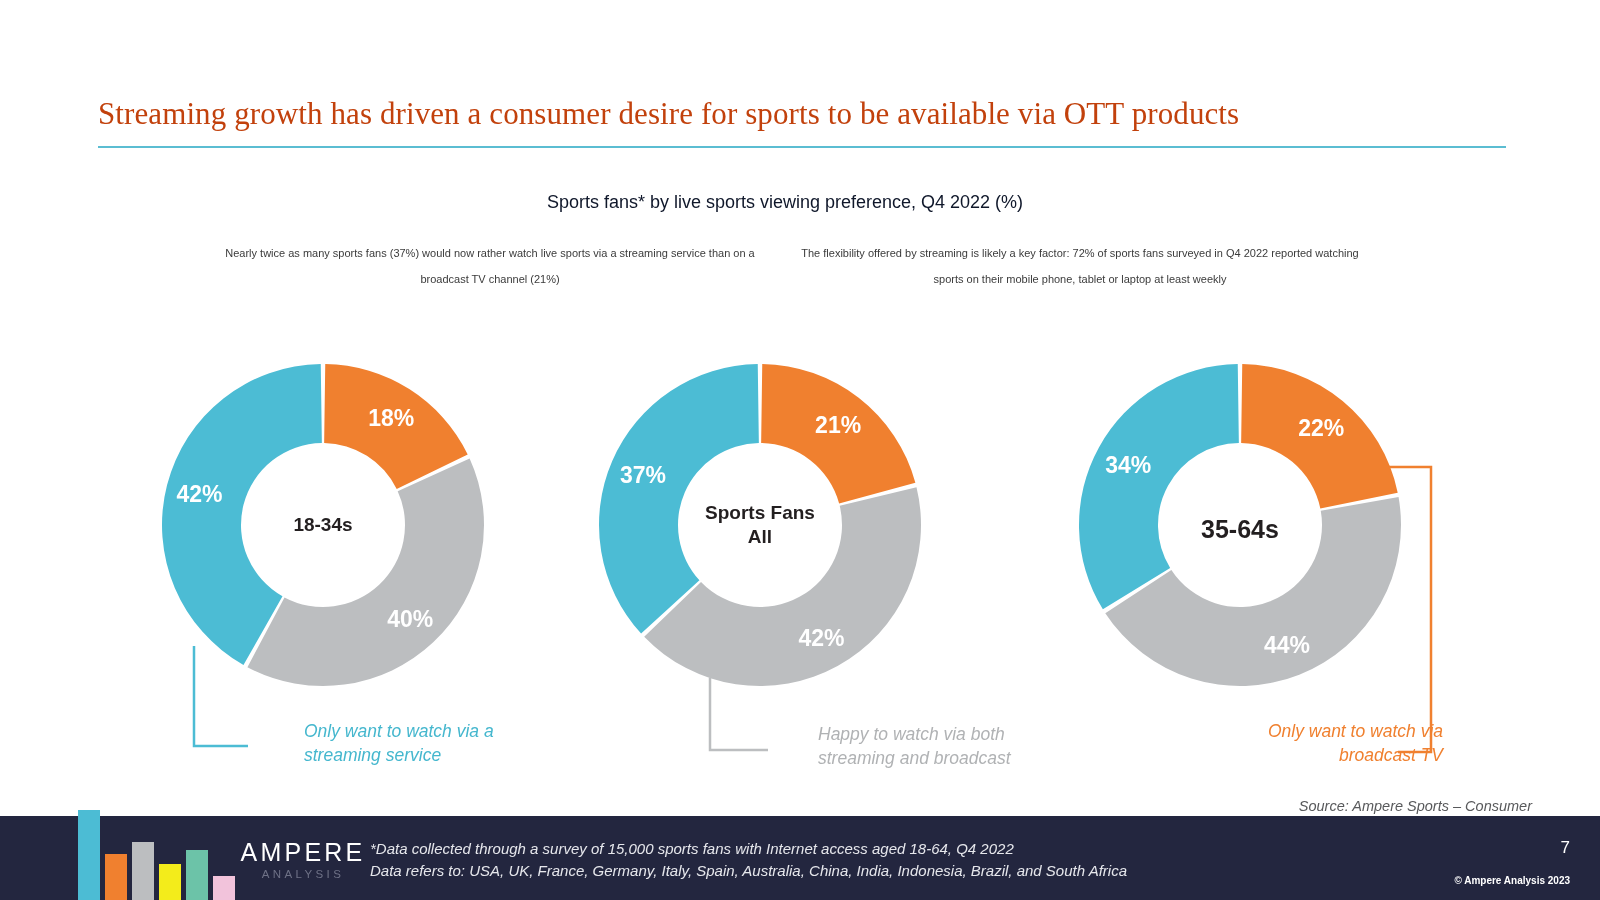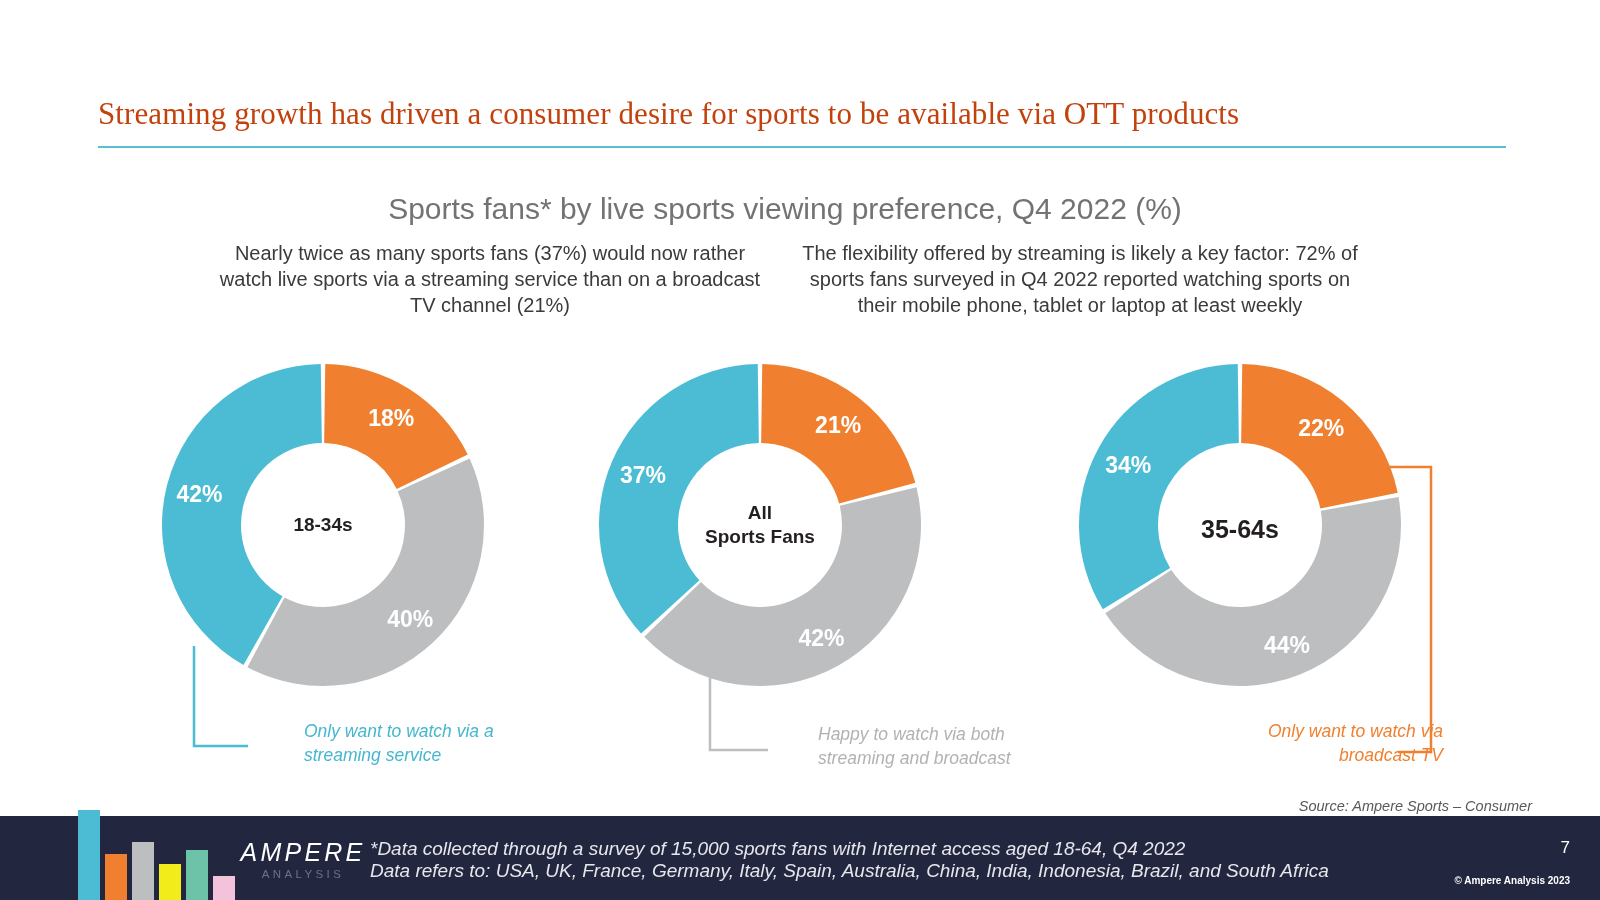--- a/index.html
+++ b/index.html
@@ -37,28 +37,28 @@
     background: #5BBDD2;
   }
 
   
   #chart-heading {
     position: absolute;
     left: 0;
     top: 192px;
     width: 1570px;
     text-align: center;
-    font-size: 30px;
-    color: #737373;
+    font-size: 18px;
+    color: #0f172a;
   }
 
   
   .callout {
     position: absolute;
-    font-size: 20px;
+    font-size: 11px;
     line-height: 26px;
     color: #3B3B3B;
     text-align: center;
   }
   #callout-left  { left: 215px; top: 240px; width: 550px; }
   #callout-right { left: 800px; top: 240px; width: 560px; }
 
   
   .donut-block { position: absolute; }
   .donut-svg { display: block; }
@@ -128,35 +128,34 @@
     bottom: 18px;
     width: 130px;
     text-align: center;
     color: #FFFFFF;
   }
   #logo-word {
     font-size: 25px;
     letter-spacing: 3.2px;
     font-weight: 300;
     line-height: 28px;
-    font-style: italic;
   }
   #logo-sub {
     font-size: 11.5px;
     letter-spacing: 3.4px;
     color: #6E7186;
     line-height: 16px;
   }
 
   #footer-notes {
     position: absolute;
     left: 370px;
     bottom: 18px;
     color: #E6E7EC;
-    font-size: 19px;
+    font-size: 15px;
     font-style: italic;
     line-height: 22px;
   }
   #page-number {
     position: absolute;
     right: 30px;
     bottom: 42px;
     color: #FFFFFF;
     font-size: 17px;
   }
@@ -197,22 +196,22 @@
 <div class="donut-block" id="donut-2">
   <svg class="donut-svg" width="336" height="336" viewBox="0 0 336 336">
       <path d="M 170.2479110346024 7.015693634502014 A 161 161 0 0 1 323.3676556100421 125.78754223882078 L 247.13135254672954 146.5004873514491 A 82 82 0 0 0 169.14489878780992 86.00799303123705 Z" fill="#F0802F"></path>
       <text x="246.14564934075452" y="76.25523592209947" text-anchor="middle" fill="#FFFFFF" font-size="23" font-weight="bold" font-family="&quot;Liberation Sans&quot;, sans-serif">21%</text>
       <path d="M 324.4857210931459 130.14211979048298 A 161 161 0 0 1 52.186292145477154 279.8399976438985 L 109.01413637223061 224.96198637763777 A 82 82 0 0 0 247.7008020474408 148.7183467255876 Z" fill="#BCBEC0"></path>
       <text x="229.42359344796873" y="288.7291017055926" text-anchor="middle" fill="#FFFFFF" font-size="23" font-weight="bold" font-family="&quot;Liberation Sans&quot;, sans-serif">42%</text>
       <path d="M 49.108690159232694 276.56268440097944 A 161 161 0 0 1 165.75208896539758 7.015693634502014 L 166.85510121219008 86.00799303123705 A 82 82 0 0 0 107.44666206867751 223.29279578186532 Z" fill="#4CBCD4"></path>
       <text x="50.98628522529239" y="126.3636439440655" text-anchor="middle" fill="#FFFFFF" font-size="23" font-weight="bold" font-family="&quot;Liberation Sans&quot;, sans-serif">37%</text>
     </svg>
   <div class="center-wrap">
+    <div style="font-size:19px;font-weight:bold;color:#231F20;line-height:24px;">Sports Fans</div>
     <div style="font-size:19px;font-weight:bold;color:#231F20;line-height:24px;">All</div>
-    <div style="font-size:19px;font-weight:bold;color:#231F20;line-height:24px;">Sports Fans</div>
   </div>
 </div>
 
 <div class="donut-block" id="donut-3">
   <svg class="donut-svg" width="336" height="336" viewBox="0 0 336 336">
       <path d="M 170.2479110346024 7.015693634502014 A 161 161 0 0 1 325.7116151854944 135.62645469549972 L 248.32517046714622 151.5116104660309 A 82 82 0 0 0 169.14489878780992 86.00799303123705 Z" fill="#F0802F"></path>
       <text x="249.27155869295797" y="78.75956154608689" text-anchor="middle" fill="#FFFFFF" font-size="23" font-weight="bold" font-family="&quot;Liberation Sans&quot;, sans-serif">22%</text>
       <path d="M 326.5540482349655 140.04264339562422 A 161 161 0 0 1 33.28094553310717 256.1576789823006 L 99.38532629636515 212.90018432638914 A 82 82 0 0 0 248.75423574700108 153.76084943131173 Z" fill="#BCBEC0"></path>
       <text x="214.93588046729644" y="295.54650195075203" text-anchor="middle" fill="#FFFFFF" font-size="23" font-weight="bold" font-family="&quot;Liberation Sans&quot;, sans-serif">44%</text>
       <path d="M 30.871963602969288 252.36173086118268 A 161 161 0 0 1 165.75208896539758 7.015693634502014 L 166.85510121219008 86.00799303123705 A 82 82 0 0 0 98.15839140027008 210.96684428954646 Z" fill="#4CBCD4"></path>

